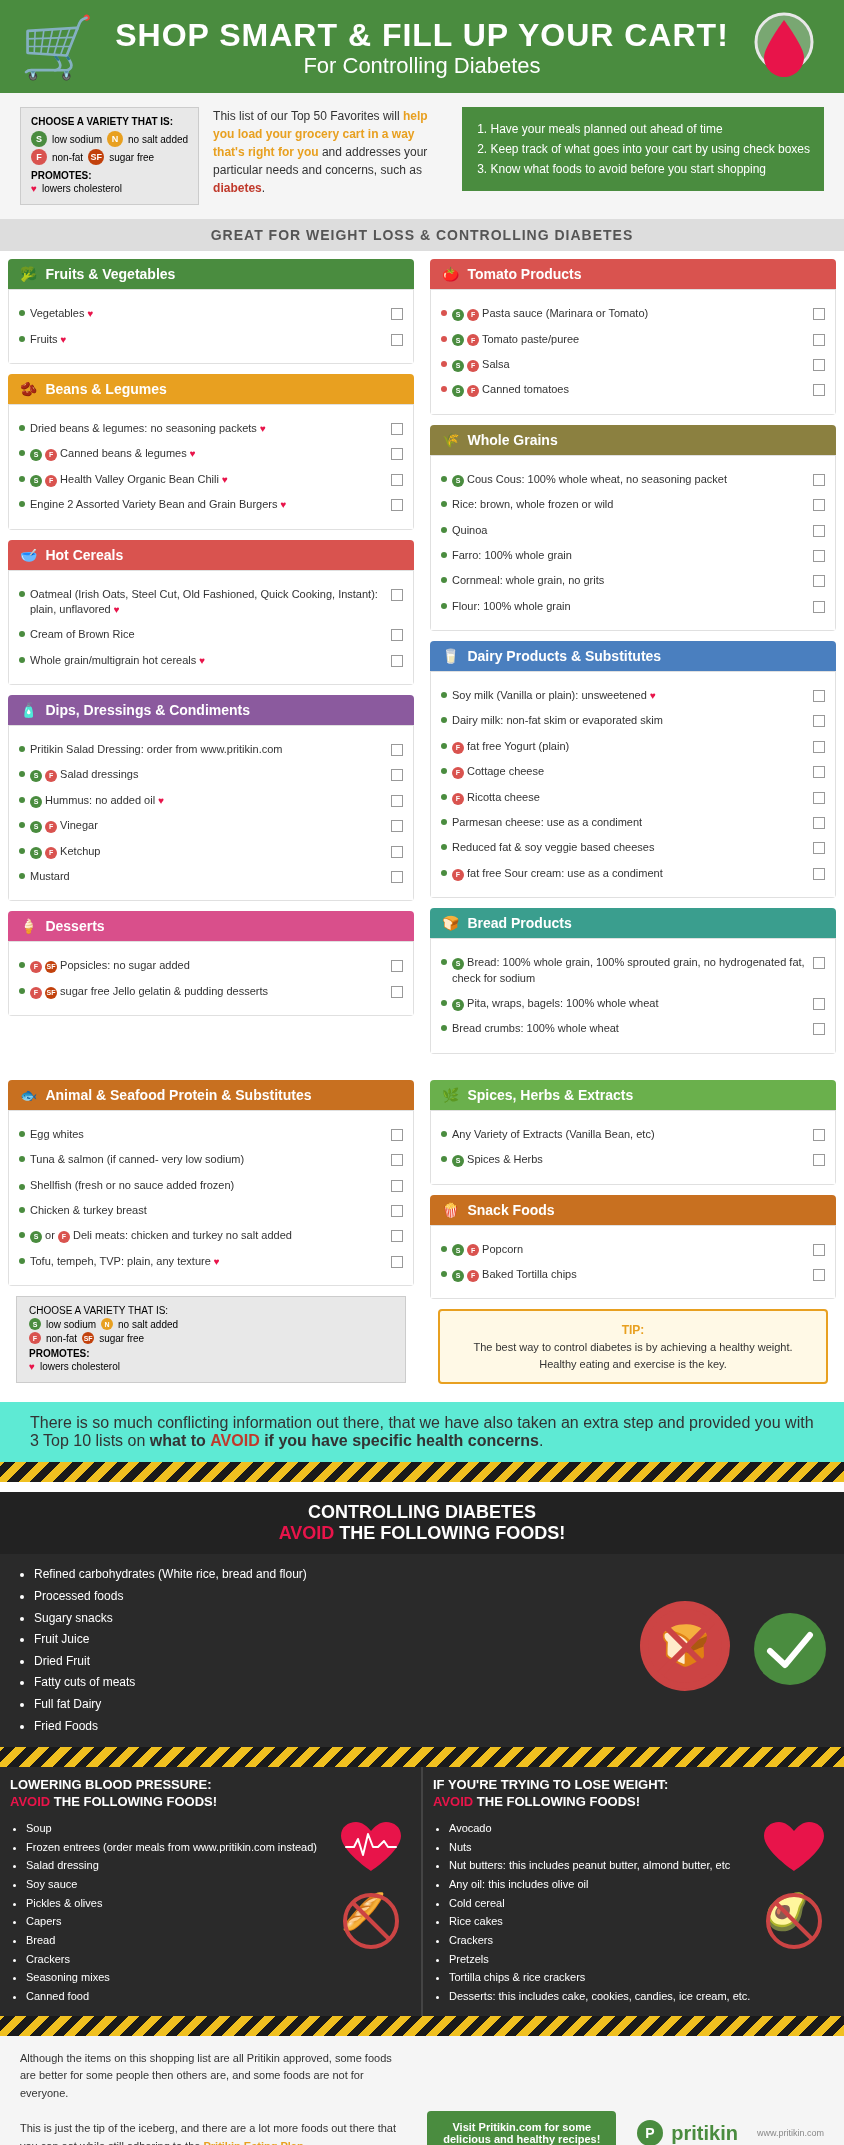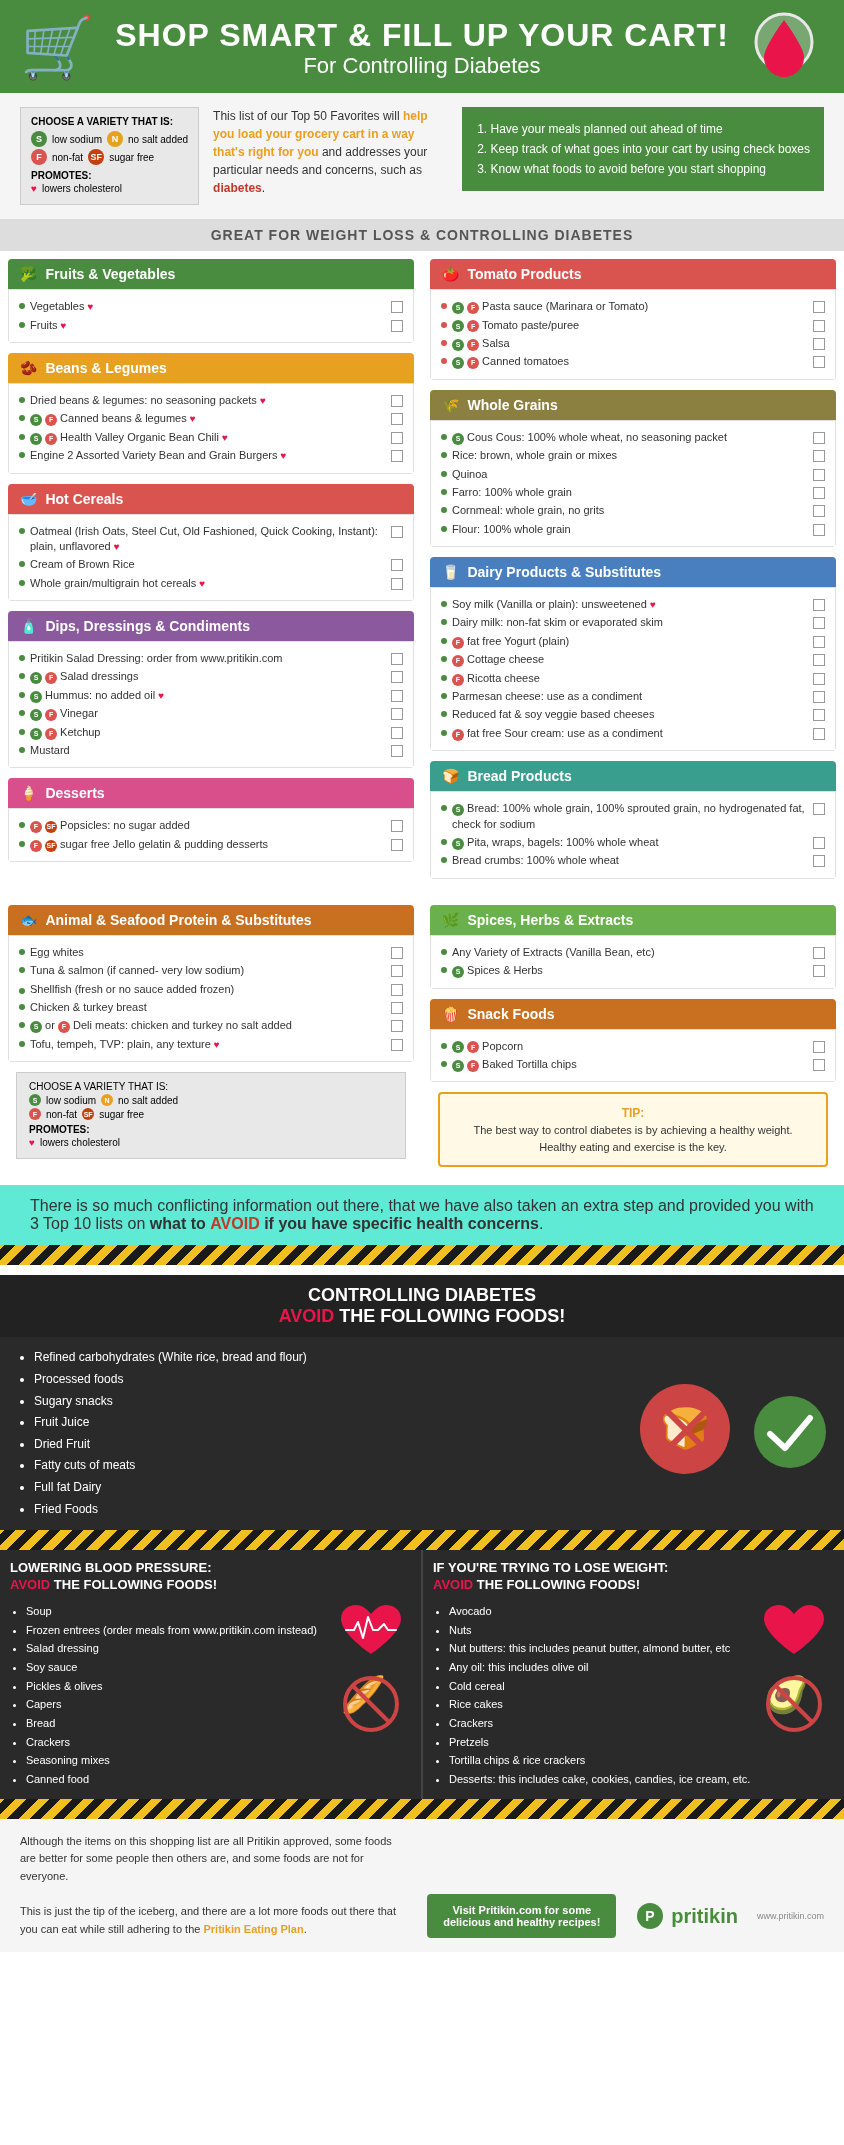--- a/index.html
+++ b/index.html
@@ -127,21 +127,21 @@
     }
     .category-body {
       background: #fff;
       border: 1px solid #e0e0e0;
       padding: 6px 10px;
     }
     .food-item {
       display: flex;
       align-items: flex-start;
       justify-content: space-between;
-      margin: 3px 0;
+      margin: 10px 0;
       font-size: 11px;
       line-height: 1.4;
       color: #333;
     }
     .checkbox {
       width: 12px;
       height: 12px;
       border: 1px solid #999;
       flex-shrink: 0;
       margin-left: 4px;
@@ -598,21 +598,21 @@
         <div class="food-item">
           <div style="display:flex;align-items:flex-start;">
             <span class="food-bullet"></span>
             <span><span class="icon-circle ic-green" style="font-size:7px;width:12px;height:12px;">S</span> Cous Cous: 100% whole wheat, no seasoning packet</span>
           </div>
           <div class="checkbox"></div>
         </div>
         <div class="food-item">
           <div style="display:flex;align-items:flex-start;">
             <span class="food-bullet"></span>
-            <span>Rice: brown, whole grain or mixes</span>
+            <span>Rice: brown, whole frozen or wild</span>
           </div>
           <div class="checkbox"></div>
         </div>
         <div class="food-item">
           <div style="display:flex;align-items:flex-start;">
             <span class="food-bullet"></span>
             <span>Quinoa</span>
           </div>
           <div class="checkbox"></div>
         </div>

